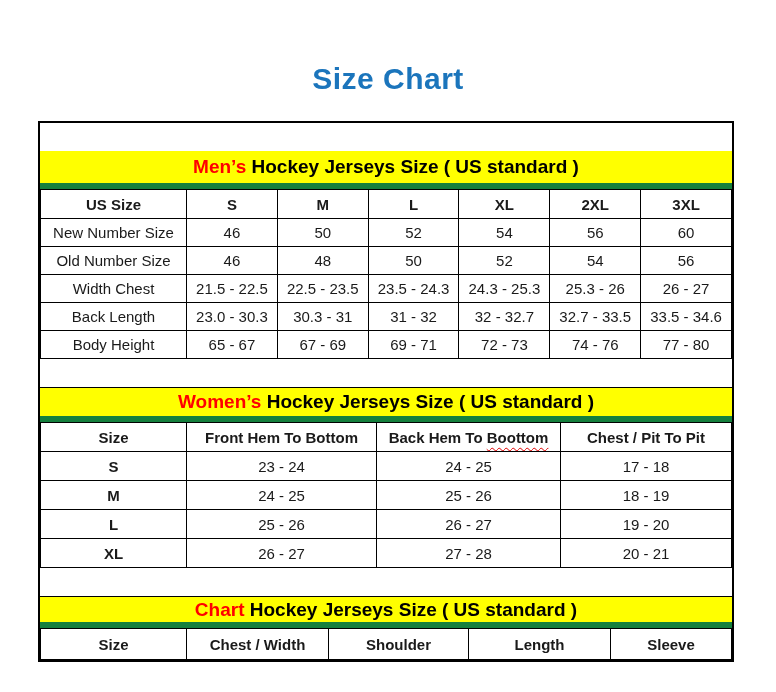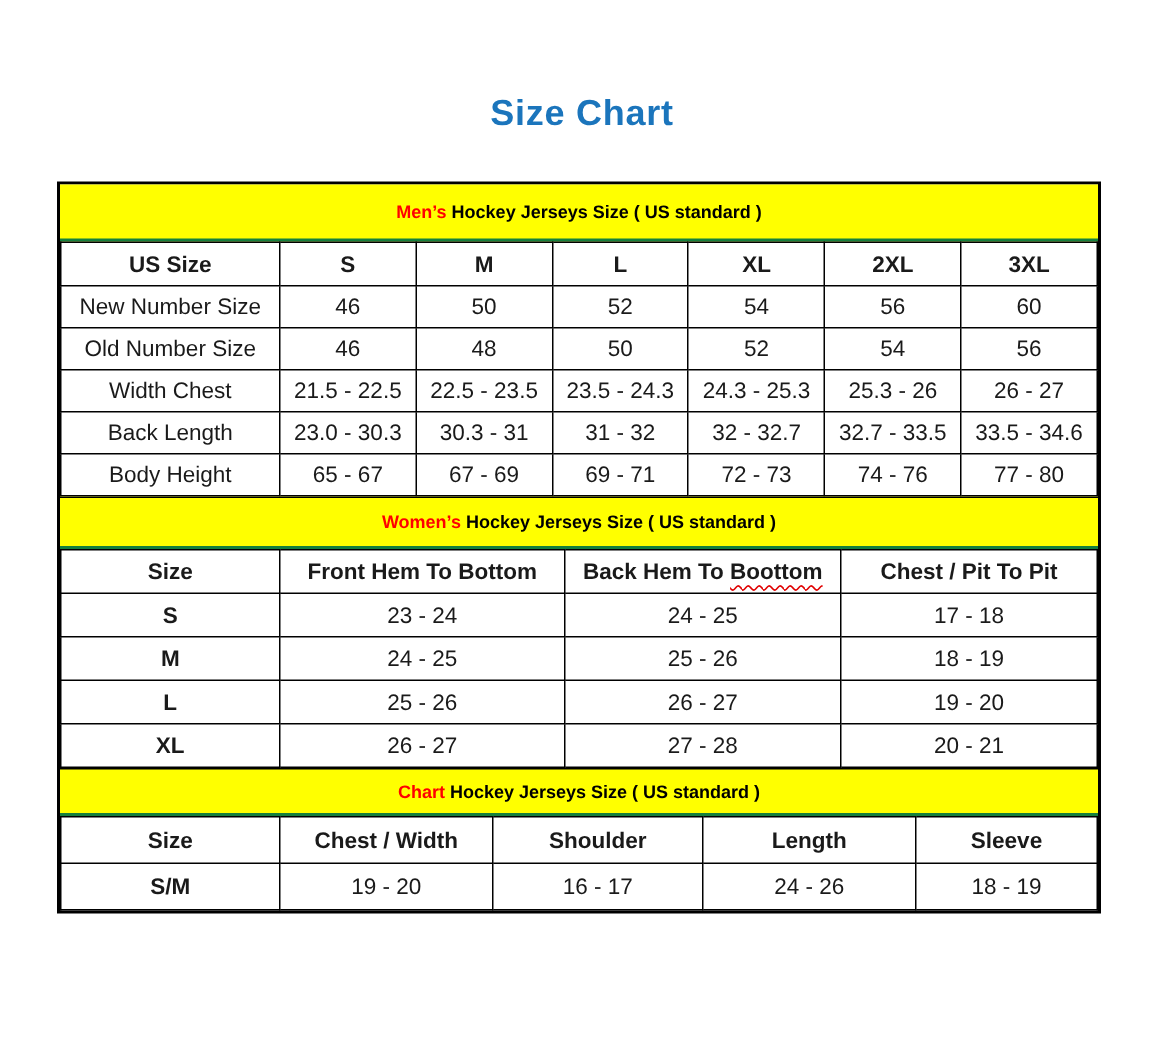--- a/index.html
+++ b/index.html
@@ -24,43 +24,44 @@
     color: var(--text-black);
     overflow: hidden;
   }
   .title {
     position: absolute;
     top: 62px;
     left: 0;
     width: 100%;
     margin: 0;
     text-align: center;
-    font-size: 24px;
+    font-size: 30px;
     font-weight: 700;
     color: var(--title-blue);
     letter-spacing: 0.5px;
   }
   .chart {
     position: absolute;
     top: 121px;
     left: 38px;
     width: 696px;
     border: 2px solid #000;
     background: #fff;
   }
   .band {
     display: flex;
     align-items: center;
     justify-content: center;
     background: var(--band-yellow);
     border-top: 1px solid #000;
-    border-bottom: 2px solid #15803d;
+    border-bottom: 6px solid #15803d;
     font-weight: 700;
-    font-size: 12px;
+    font-size: 19px;
     color: #000;
+    margin-top: 28px;
   }
   .band span { white-space: pre; }
   .band .accent { color: var(--accent-red); }
   .band-mens  { height: 38px; border-top: none; }
   .band-womens { height: 35px; text-align: right; }
   .band-youth { height: 32px; }
   table {
     width: 100%;
     border-collapse: collapse;
     table-layout: fixed;
@@ -232,24 +233,17 @@
           <col>
       </colgroup>
       <tbody>
           <tr>
         <th class="colhead">Size</th>
         <th class="colhead">Chest / Width</th>
         <th class="colhead">Shoulder</th>
         <th class="colhead">Length</th>
         <th class="colhead">Sleeve</th>
       </tr>
-      <tr>
-        <th class="rowlabel-bold">S/M</th>
-        <td class="val">19 - 20</td>
-        <td class="val">16 - 17</td>
-        <td class="val">24 - 26</td>
-        <td class="val">18 - 19</td>
-      </tr>
     </tbody>
       </table>
 
   </div>
 </div>
 
 </body></html>

